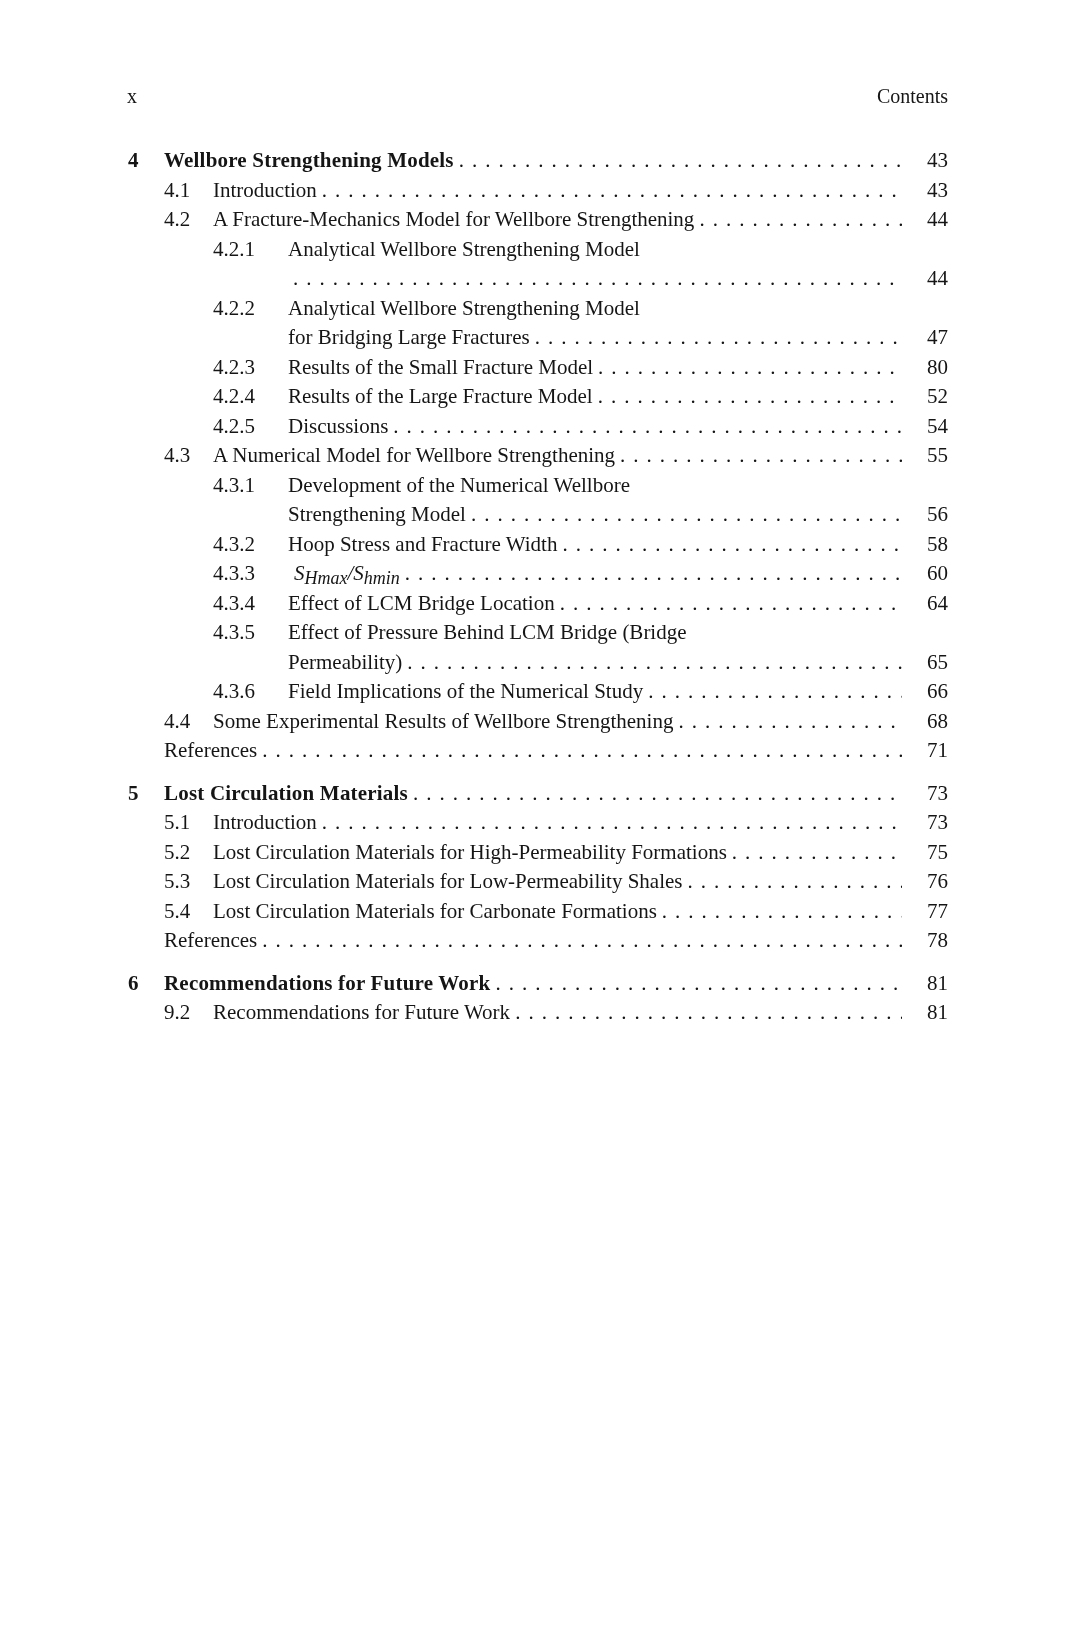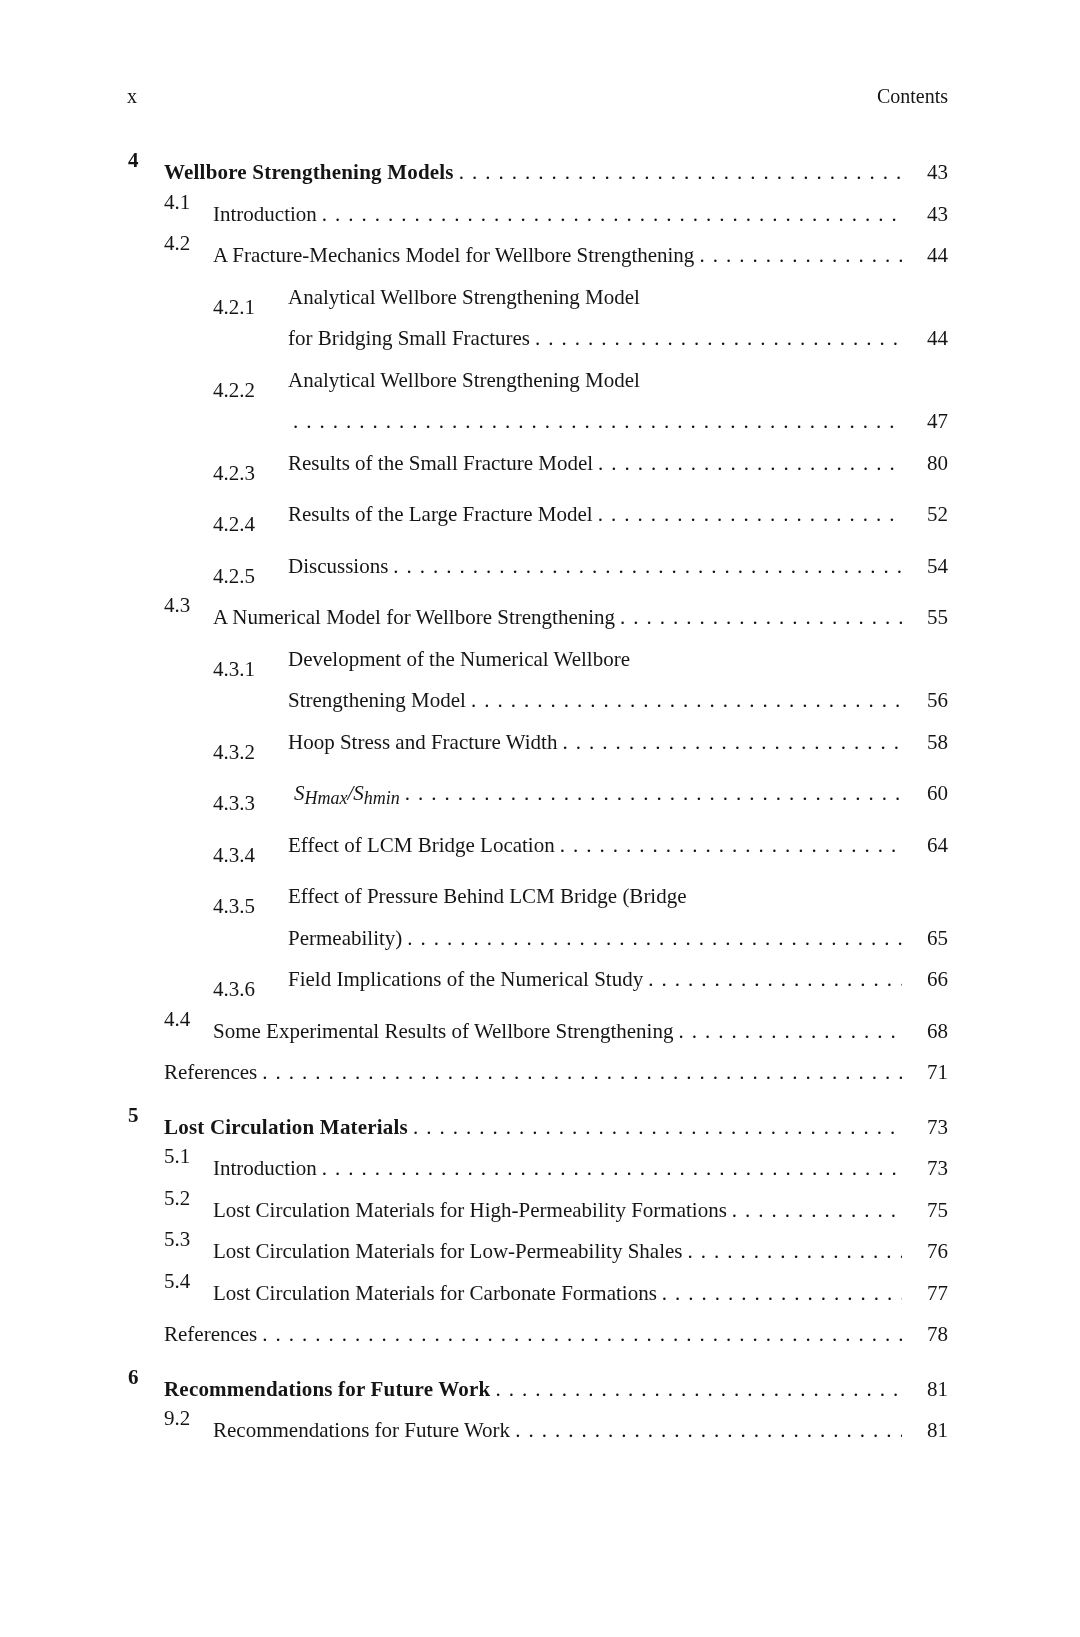--- a/index.html
+++ b/index.html
@@ -25,24 +25,24 @@
     font-size:21px;
   }
   .row { display:flex; align-items:flex-start; line-height:29.5px; }
   .row.lv1 { padding-left:0; margin-top:13px; }
   .row.lv1:first-child { margin-top:0; }
   .row.lv2 { padding-left:36px;justify-content:space-between; }
   .row.lv3 { padding-left:85px; }
   .num { flex:none; }
   .lv1 > .num { width:36px; }
   .lv2 > .num { width:49px; }
-  .lv3 > .num { width:75px;margin-top:22px; }
+  .lv3 > .num { width:75px; }
   .bold > .num, .bold .title { font-weight:bold; letter-spacing:0.2px; }
   .body { flex:1 1 auto; min-width:0; }
-  .line { display:flex; align-items:baseline;margin-top:12px; }
+  .line { display:flex; align-items:baseline; }
   .title { flex:none; white-space:nowrap; }
   .leader {
     flex:1 1 auto; min-width:0;
     overflow:hidden; white-space:nowrap;
     letter-spacing:8px; margin-left:5px;
   }
   .pg { flex:none; min-width:34px; margin-left:12px; text-align:right; }
   .formula { flex:none; font-style:italic; margin-left:6px; white-space:nowrap; }
   .formula sub {
     font-size:18px; font-style:italic; line-height:0;
@@ -95,34 +95,34 @@
     </div>
   </div>
       <div class="row lv3">
     <span class="num">4.2.1</span>
     <div class="body">
       <div class="line l1">
         <span class="title">Analytical Wellbore Strengthening Model</span>
 
       </div>
       <div class="line l2">
-        <span class="title">for Bridging Small Fractures</span>
         <span class="leader">......................................................................</span>
         <span class="pg">44</span>
       </div>
     </div>
   </div>
       <div class="row lv3">
     <span class="num">4.2.2</span>
     <div class="body">
       <div class="line l1">
         <span class="title">Analytical Wellbore Strengthening Model</span>
 
       </div>
       <div class="line l2">
+        <span class="title">for Bridging Large Fractures</span>
         <span class="leader">......................................................................</span>
         <span class="pg">47</span>
       </div>
     </div>
   </div>
       <div class="row lv3">
     <span class="num">4.2.3</span>
     <div class="body">
       <div class="line l1">
         <span class="title">Results of the Small Fracture Model</span>

